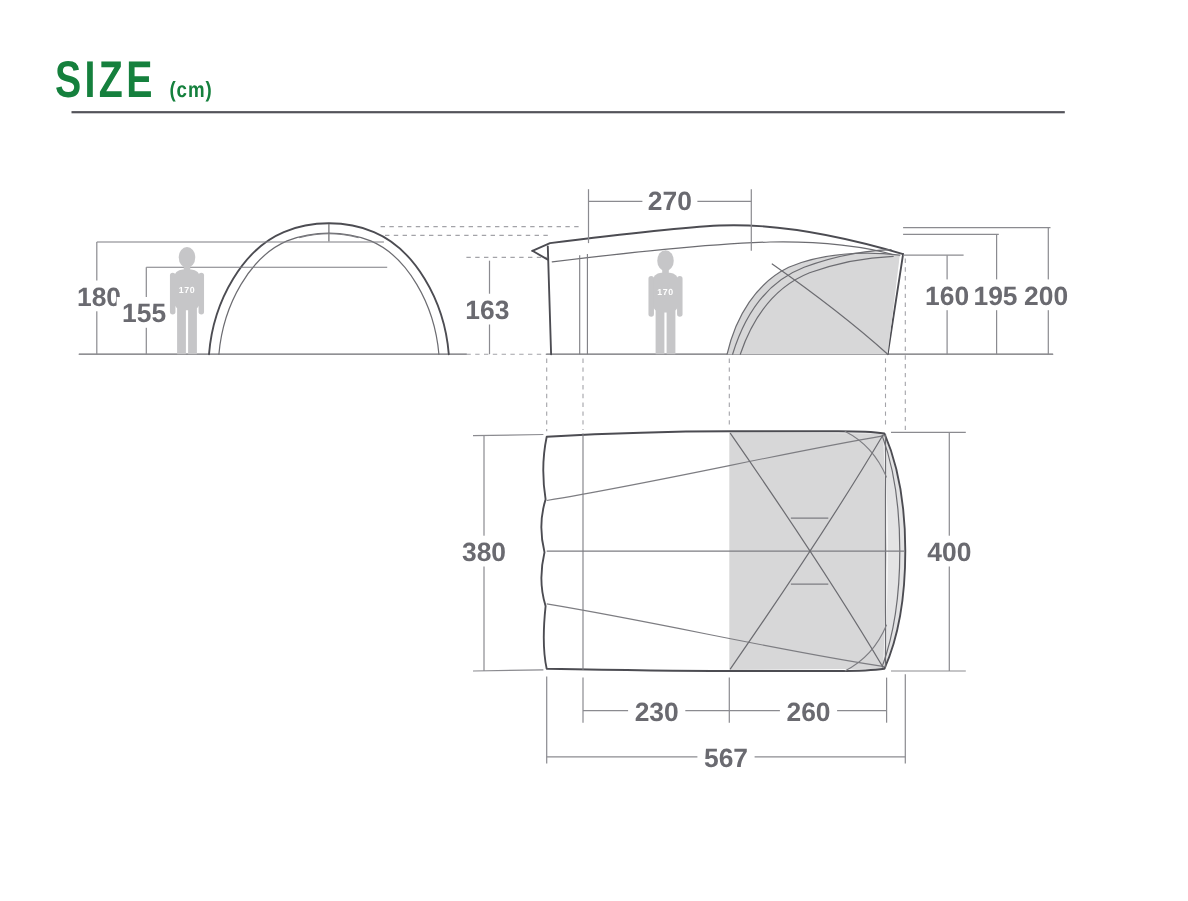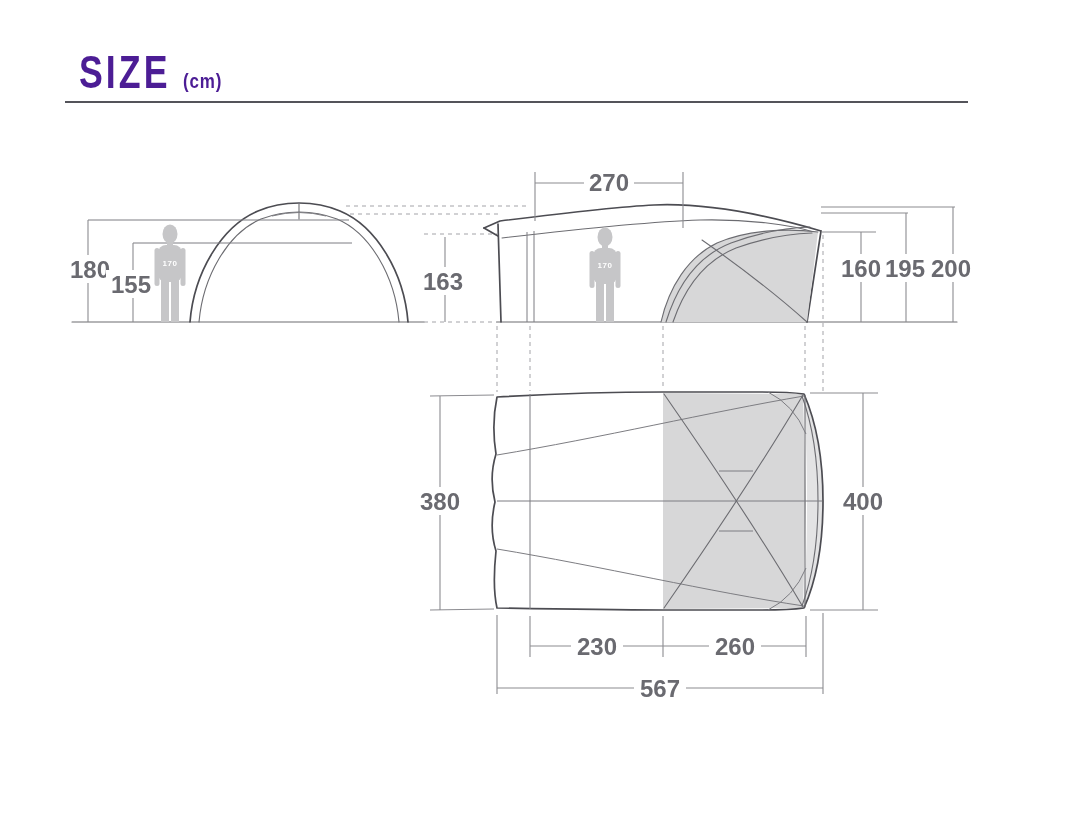--- a/index.html
+++ b/index.html
@@ -1,18 +1,18 @@
 <!DOCTYPE html>
 <html><head>
 <meta charset="utf-8">
 <style>
   html,body{margin:0;padding:0;background:#ffffff;}
   .stage{position:relative;width:1080px;height:819px;background:#ffffff;overflow:hidden;
          font-family:"Liberation Sans",sans-serif;}
-  .title{position:absolute;left:79px;top:44px;white-space:nowrap;color:#4c1d95;}
+  .title{position:absolute;left:50px;top:44px;white-space:nowrap;color:#15803d;}
   .t-main{display:inline-block;font-size:47px;font-weight:700;letter-spacing:4px;
           transform:scaleX(.76);transform-origin:0 78%;}
   .t-unit{display:inline-block;font-size:20px;font-weight:700;letter-spacing:1px;
           margin-left:-16px;transform:scaleX(.85);transform-origin:0 78%;}
   .title-rule{position:absolute;left:65px;top:101px;width:903px;height:2px;background:#54545a;}
   svg{position:absolute;left:0;top:0;}
   .outline{stroke:#4c4c52;stroke-width:1.7;fill:none;stroke-linecap:round;stroke-linejoin:round;}
   .inner{stroke:#6c6c71;stroke-width:1.1;fill:none;stroke-linecap:round;}
   .thin{stroke:#7d7d82;stroke-width:1;fill:none;}
   .dimline{stroke:#8b8b90;stroke-width:1.1;fill:none;}

